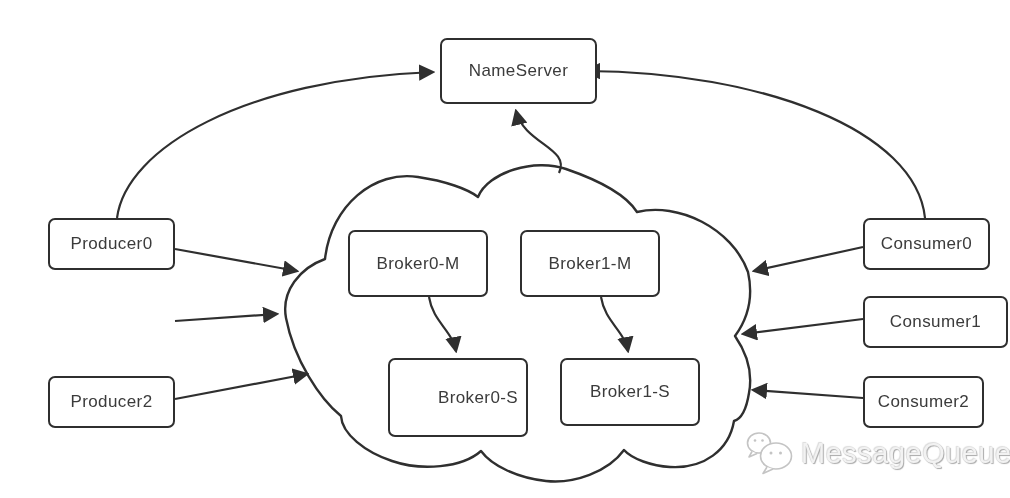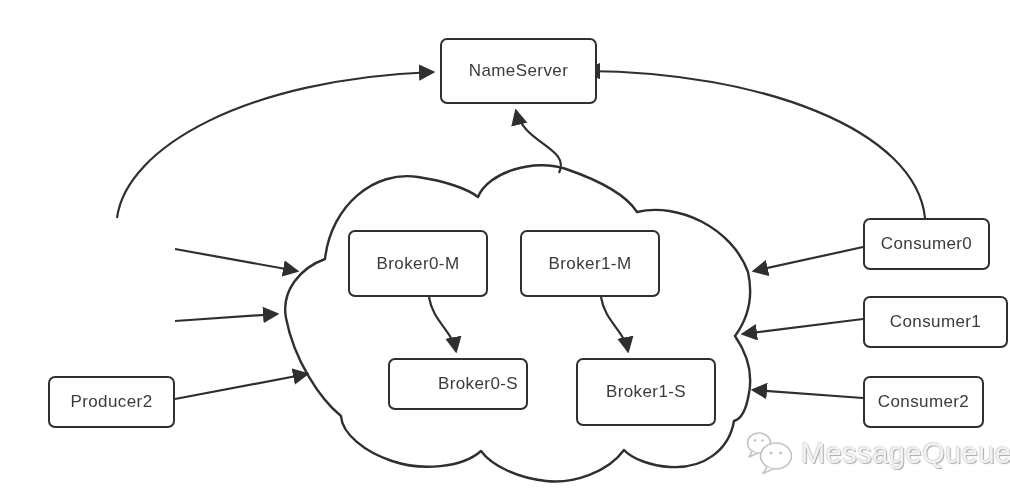--- a/index.html
+++ b/index.html
@@ -36,22 +36,22 @@
   .n-producer0  { left: 48px;  top: 218px; width: 127px; height: 52px; }
   .n-producer1  { left: 48px;  top: 295px; width: 127px; height: 52px; }
   .n-producer2  { left: 48px;  top: 376px; width: 127px; height: 52px; }
   
   .n-consumer0  { left: 863px; top: 218px; width: 127px; height: 52px; }
   .n-consumer1  { left: 863px; top: 296px; width: 145px; height: 52px; }
   .n-consumer2  { left: 863px; top: 376px; width: 121px; height: 52px; }
   
   .n-broker0m   { left: 348px; top: 230px; width: 140px; height: 67px; }
   .n-broker1m   { left: 520px; top: 230px; width: 140px; height: 67px; justify-content: center; }
-  .n-broker0s   { left: 388px; top: 358px; width: 140px; height: 52px; padding-left: 40px; }
-  .n-broker1s   { left: 560px; top: 358px; width: 140px; height: 68px; margin-left: 16px; }
+  .n-broker0s   { left: 388px; top: 358px; width: 140px; height: 79px; padding-left: 40px; }
+  .n-broker1s   { left: 560px; top: 358px; width: 140px; height: 68px; }
 
   .watermark {
     position: absolute;
     left: 744px; top: 428px;
     display: flex;
     align-items: center;
     gap: 5px;
   }
   .watermark-text {
     font-size: 29px;
@@ -106,20 +106,23 @@
     <path d="M 863,398 L 753,390" fill="none" stroke="#2f2f2f" stroke-width="2.2" marker-end="url(#arr)"></path>
 
     <path d="M 429,297 C 433,322 452,330 456,351" fill="none" stroke="#2f2f2f" stroke-width="2.2" marker-end="url(#arr)"></path>
     <path d="M 601,297 C 605,322 624,330 628,351" fill="none" stroke="#2f2f2f" stroke-width="2.2" marker-end="url(#arr)"></path>
   </svg>
 
   <div class="node n-nameserver">
     <span>NameServer</span>
   </div>
 
+  <div class="node n-producer0">
+    <span>Producer0</span>
+  </div>
   <div class="node n-producer2">
     <span>Producer2</span>
   </div>
 
   <div class="node n-consumer0">
     <span>Consumer0</span>
   </div>
   <div class="node n-consumer1">
     <span>Consumer1</span>
   </div>

